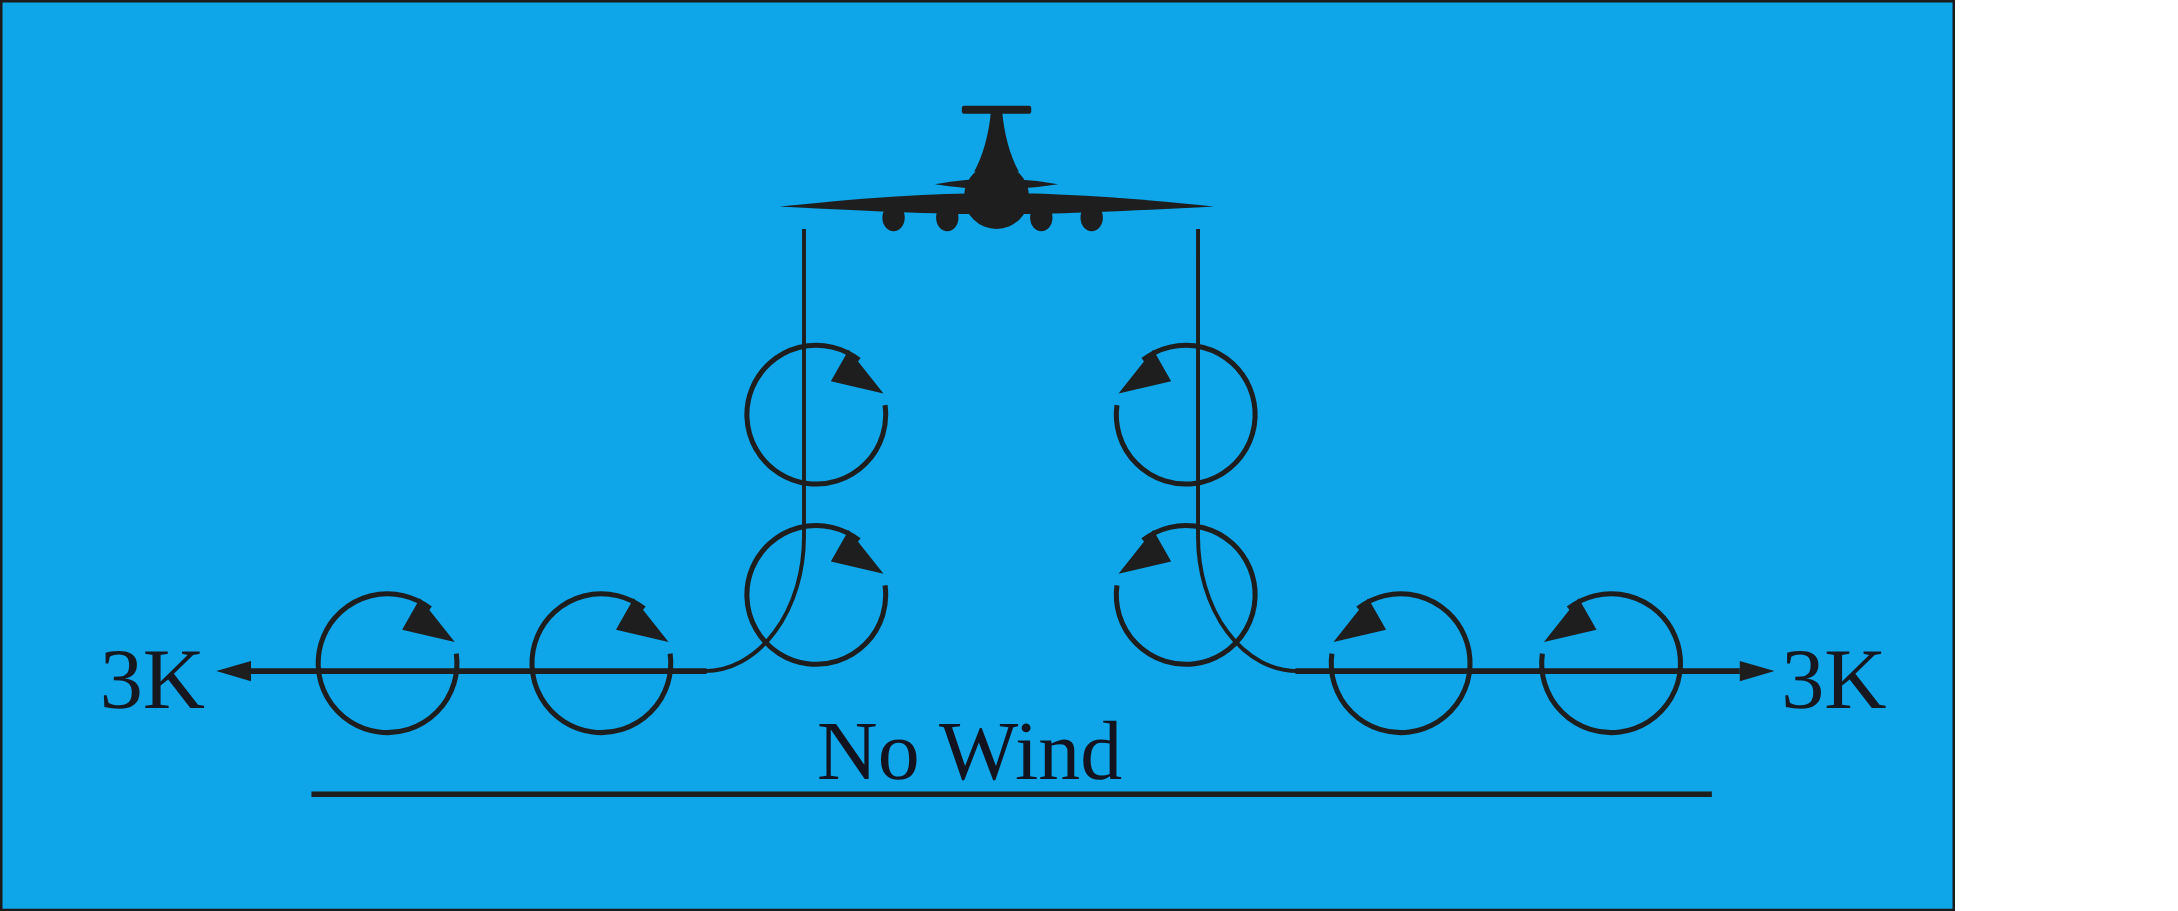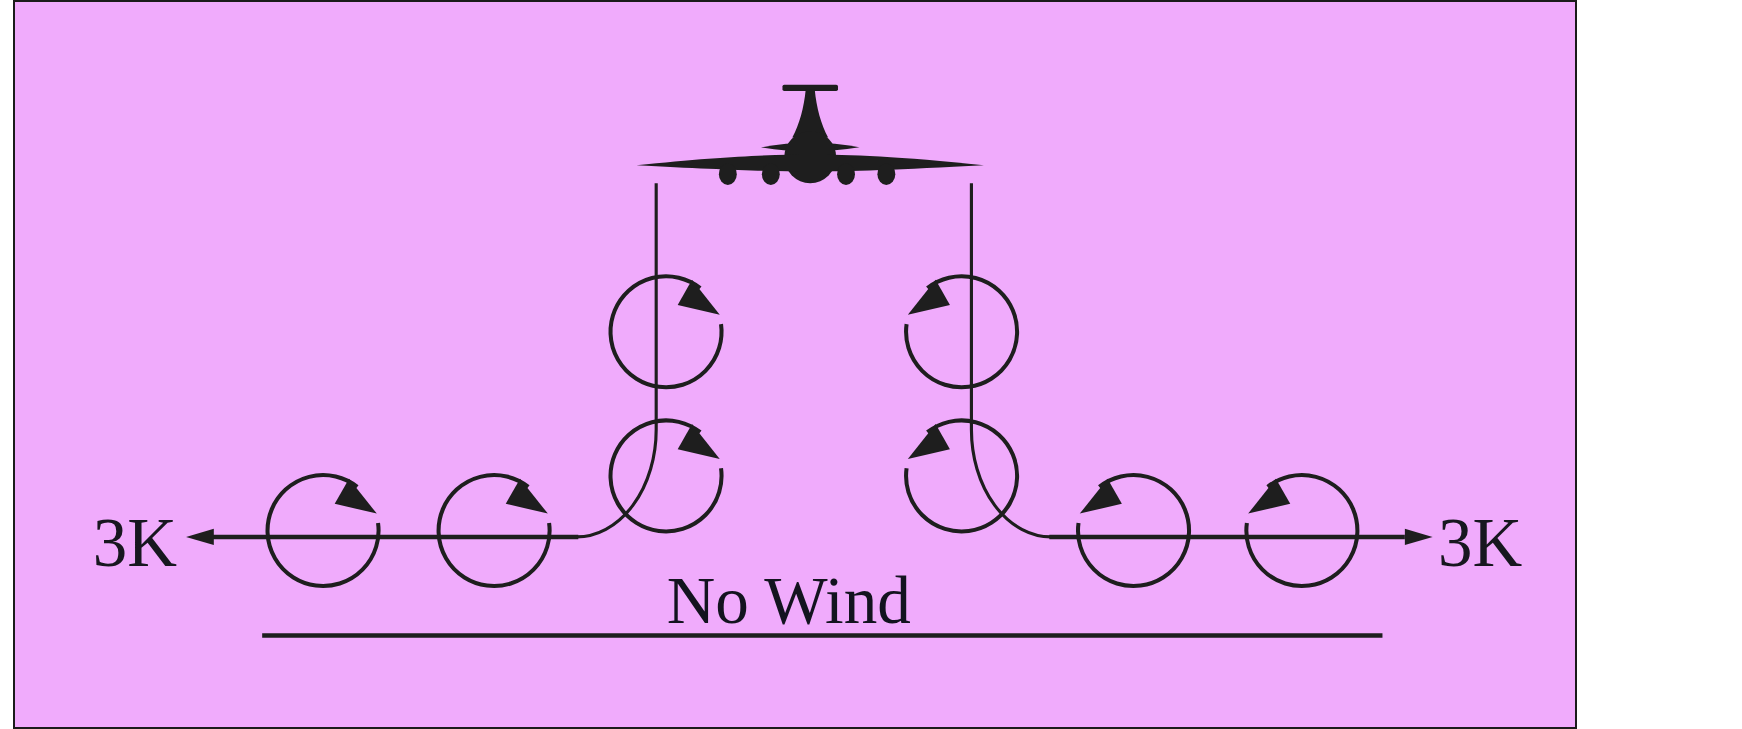--- a/index.html
+++ b/index.html
@@ -1,25 +1,24 @@
 <!DOCTYPE html>
 <html><head>
 <meta charset="utf-8">
 <style>
   html, body { margin: 0; padding: 0; background: #ffffff; }
   .frame {
     position: relative;
     width: 1564px;
     height: 729px;
     box-sizing: border-box;
-    background: #f0abfc;
+    background: #0ea5e9;
     border: 2px solid #1b1b1b;
     overflow: hidden;
     font-family: "Liberation Serif", serif;
-    margin-left: 13px;
   }
   svg { display: block; width: 100%; height: 100%; }
   .ink-stroke { stroke: #1e1e1e; fill: none; }
   .ink-fill   { fill: #1e1e1e; stroke: none; }
   .speed-label {
     font-family: "Liberation Serif", serif;
     font-size: 77px;
     fill: #17171f;
   }
   .wind-label {

